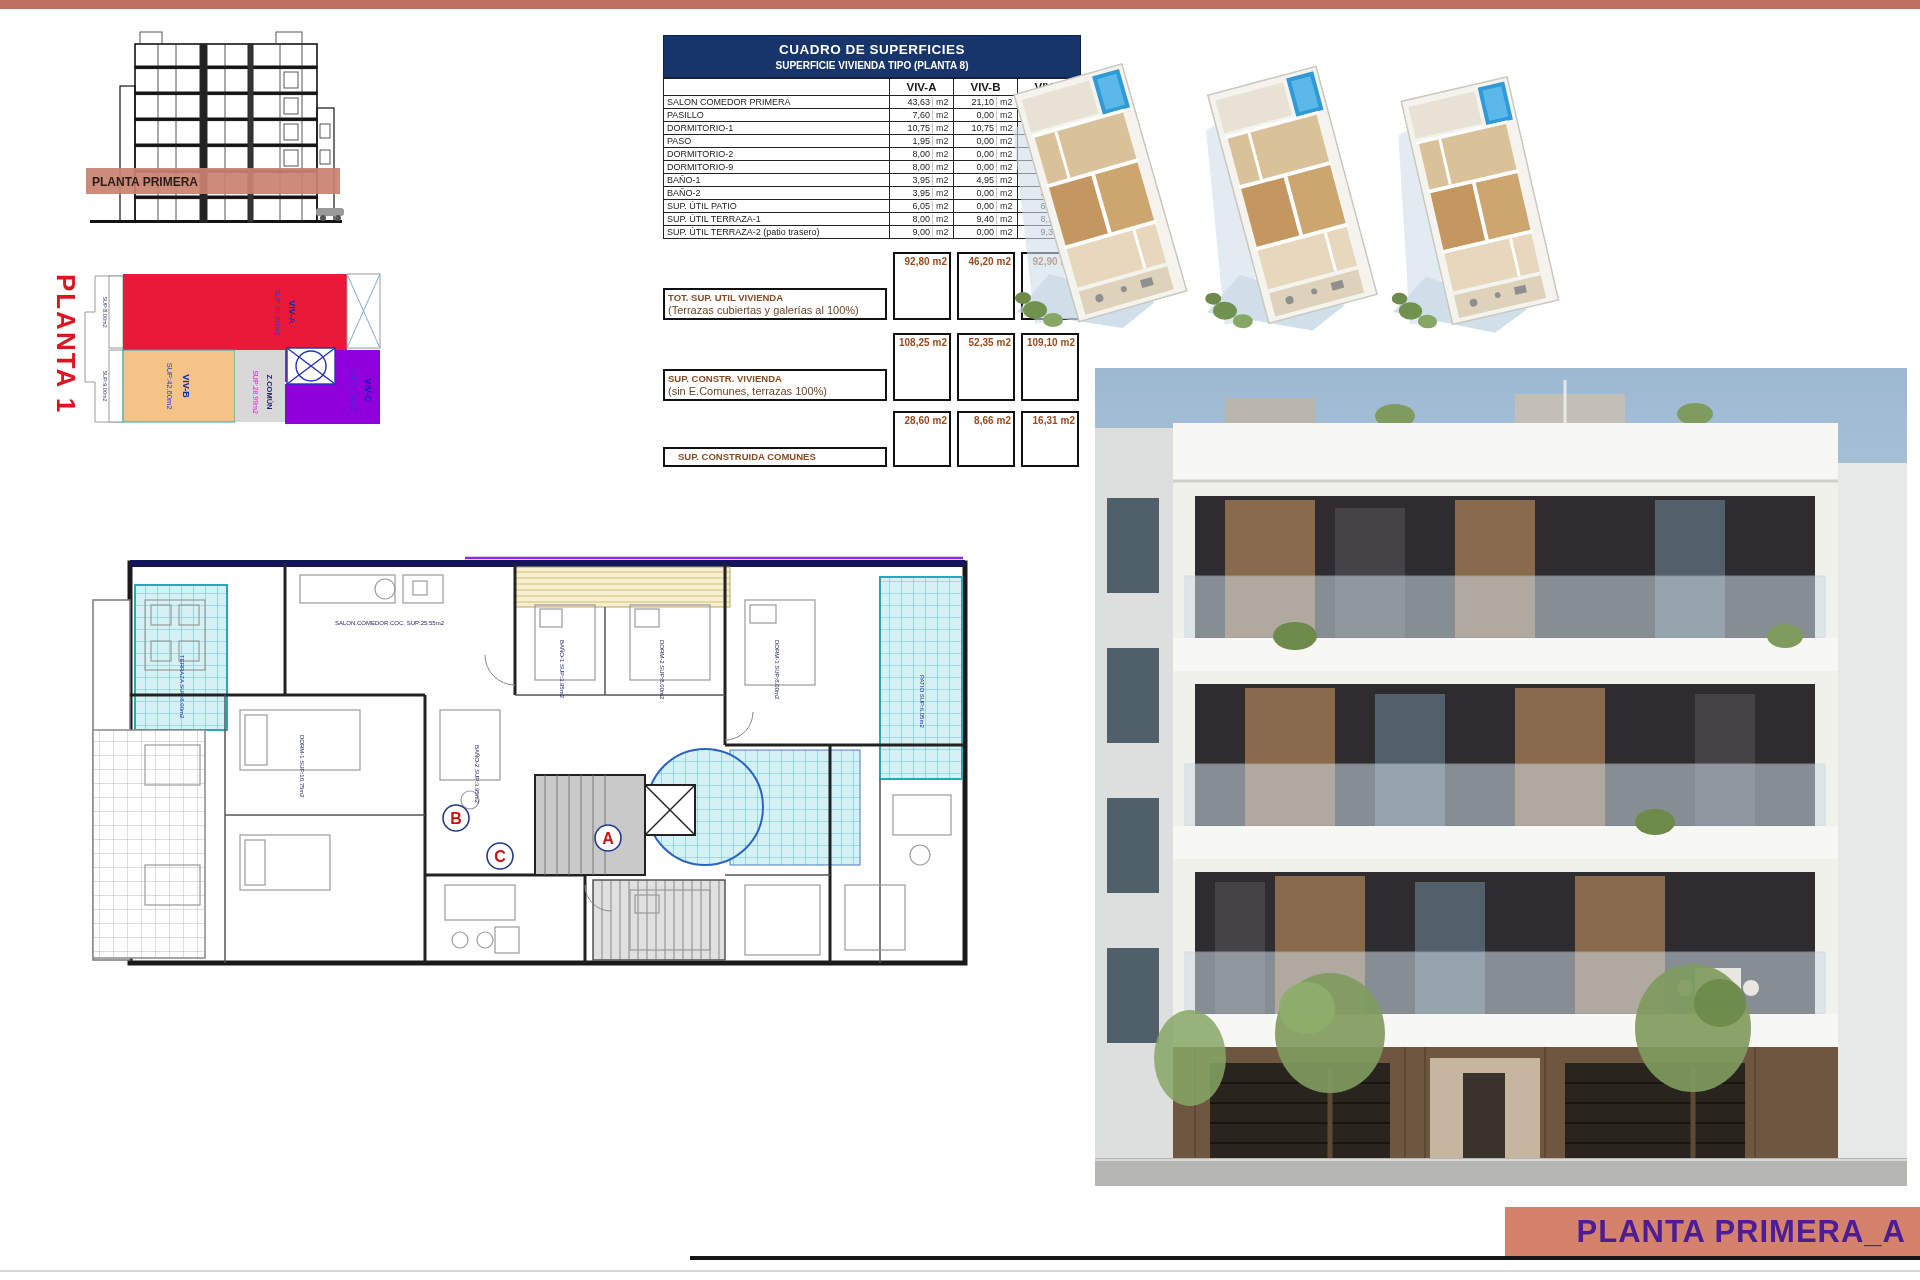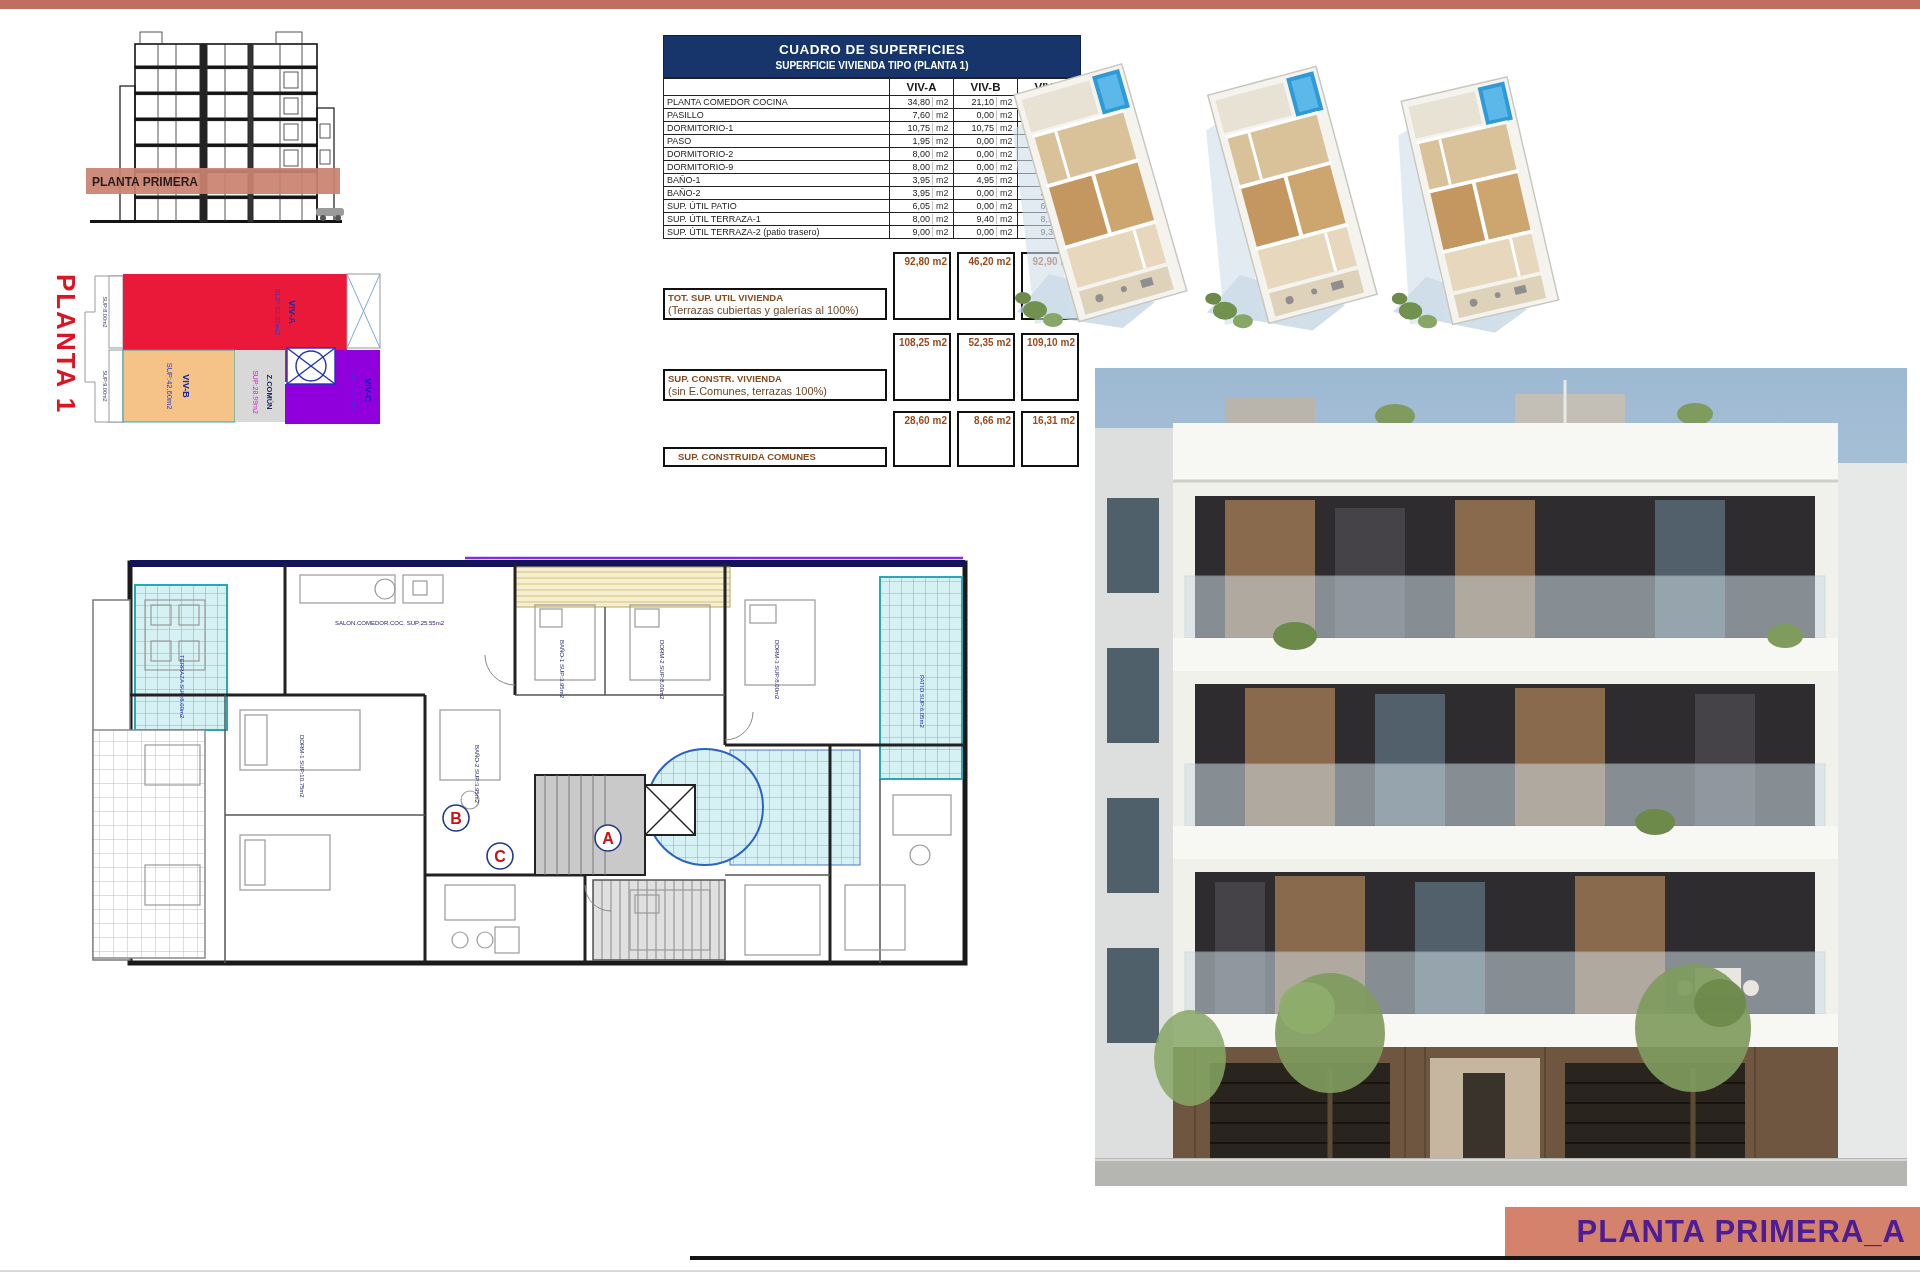--- a/index.html
+++ b/index.html
@@ -116,41 +116,41 @@
     <text transform="rotate(90 218 140)" x="218" y="140" text-anchor="middle" font-size="7" fill="#e318d8">SUP:28.99m2</text>
     <text transform="rotate(90 330 138)" x="330" y="138" text-anchor="middle" font-size="9" font-weight="bold" fill="#1b1bb3">VIV-C</text>
     <text transform="rotate(90 316 138)" x="316" y="138" text-anchor="middle" font-size="7" fill="#2a3cd8">SUP:92.90m2</text>
     <text transform="rotate(90 68 60)" x="68" y="60" text-anchor="middle" font-size="5.5" fill="#333a66">SUP:8.00m2</text>
     <text transform="rotate(90 68 134)" x="68" y="134" text-anchor="middle" font-size="5.5" fill="#333a66">SUP:9.00m2</text>
   </svg>
 
   <div id="surf" class="abs">
     <div class="hdr">
       <div class="t1">CUADRO DE SUPERFICIES</div>
-      <div class="t2">SUPERFICIE VIVIENDA TIPO  (PLANTA 1)</div>
+      <div class="t2">SUPERFICIE VIVIENDA TIPO  (PLANTA 8)</div>
     </div>
     <table class="surf-table">
       <colgroup>
           <col style="width:226px">
           <col style="width:64px">
           <col style="width:64px">
           <col style="width:64px">
         </colgroup>
       <thead>
         <tr>
           <th></th>
           <th>VIV-A</th>
           <th>VIV-B</th>
           <th>VIV-C</th>
         </tr>
       </thead>
       <tbody>
           <tr>
-            <td class="lbl">PLANTA COMEDOR COCINA</td>
-            <td class="val"><span class="num">34,80</span><span class="unit">m2</span></td>
+            <td class="lbl">SALON COMEDOR PRIMERA</td>
+            <td class="val"><span class="num">43,63</span><span class="unit">m2</span></td>
             <td class="val"><span class="num">21,10</span><span class="unit">m2</span></td>
             <td class="val"><span class="num">25,25</span><span class="unit">m2</span></td>
           </tr>
           <tr>
             <td class="lbl">PASILLO</td>
             <td class="val"><span class="num">7,60</span><span class="unit">m2</span></td>
             <td class="val"><span class="num">0,00</span><span class="unit">m2</span></td>
             <td class="val"><span class="num">7,60</span><span class="unit">m2</span></td>
           </tr>
           <tr>

